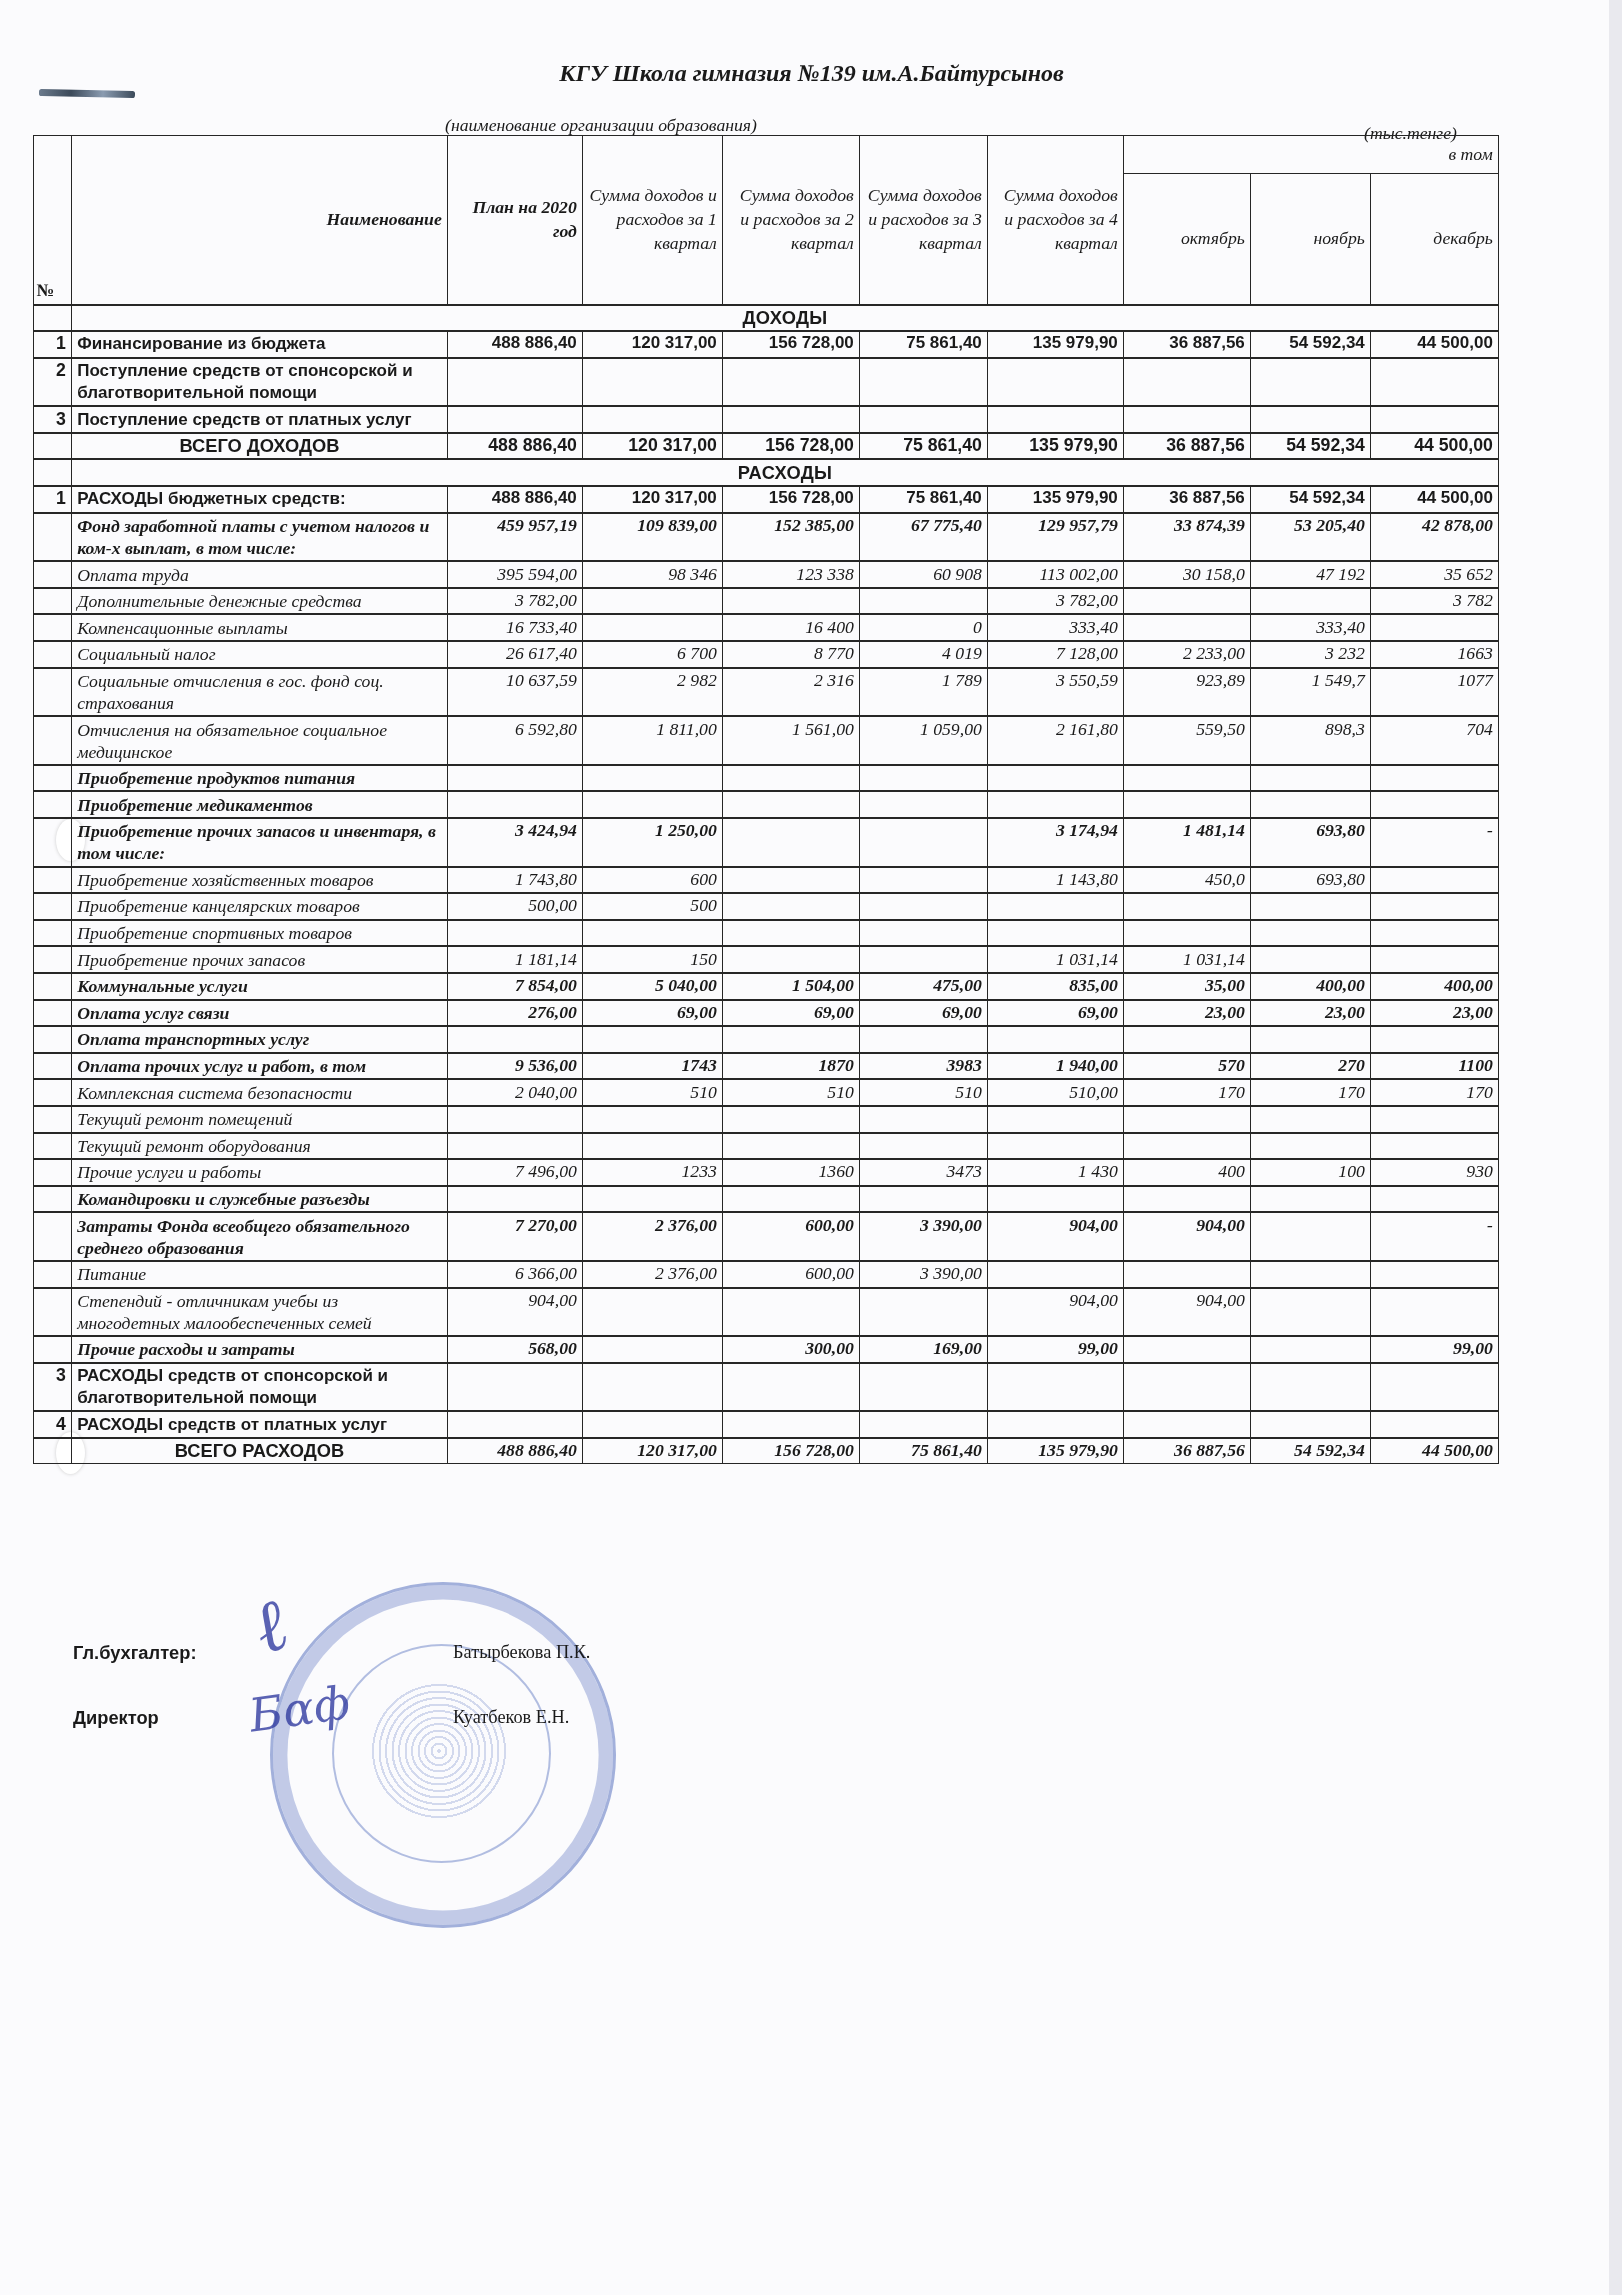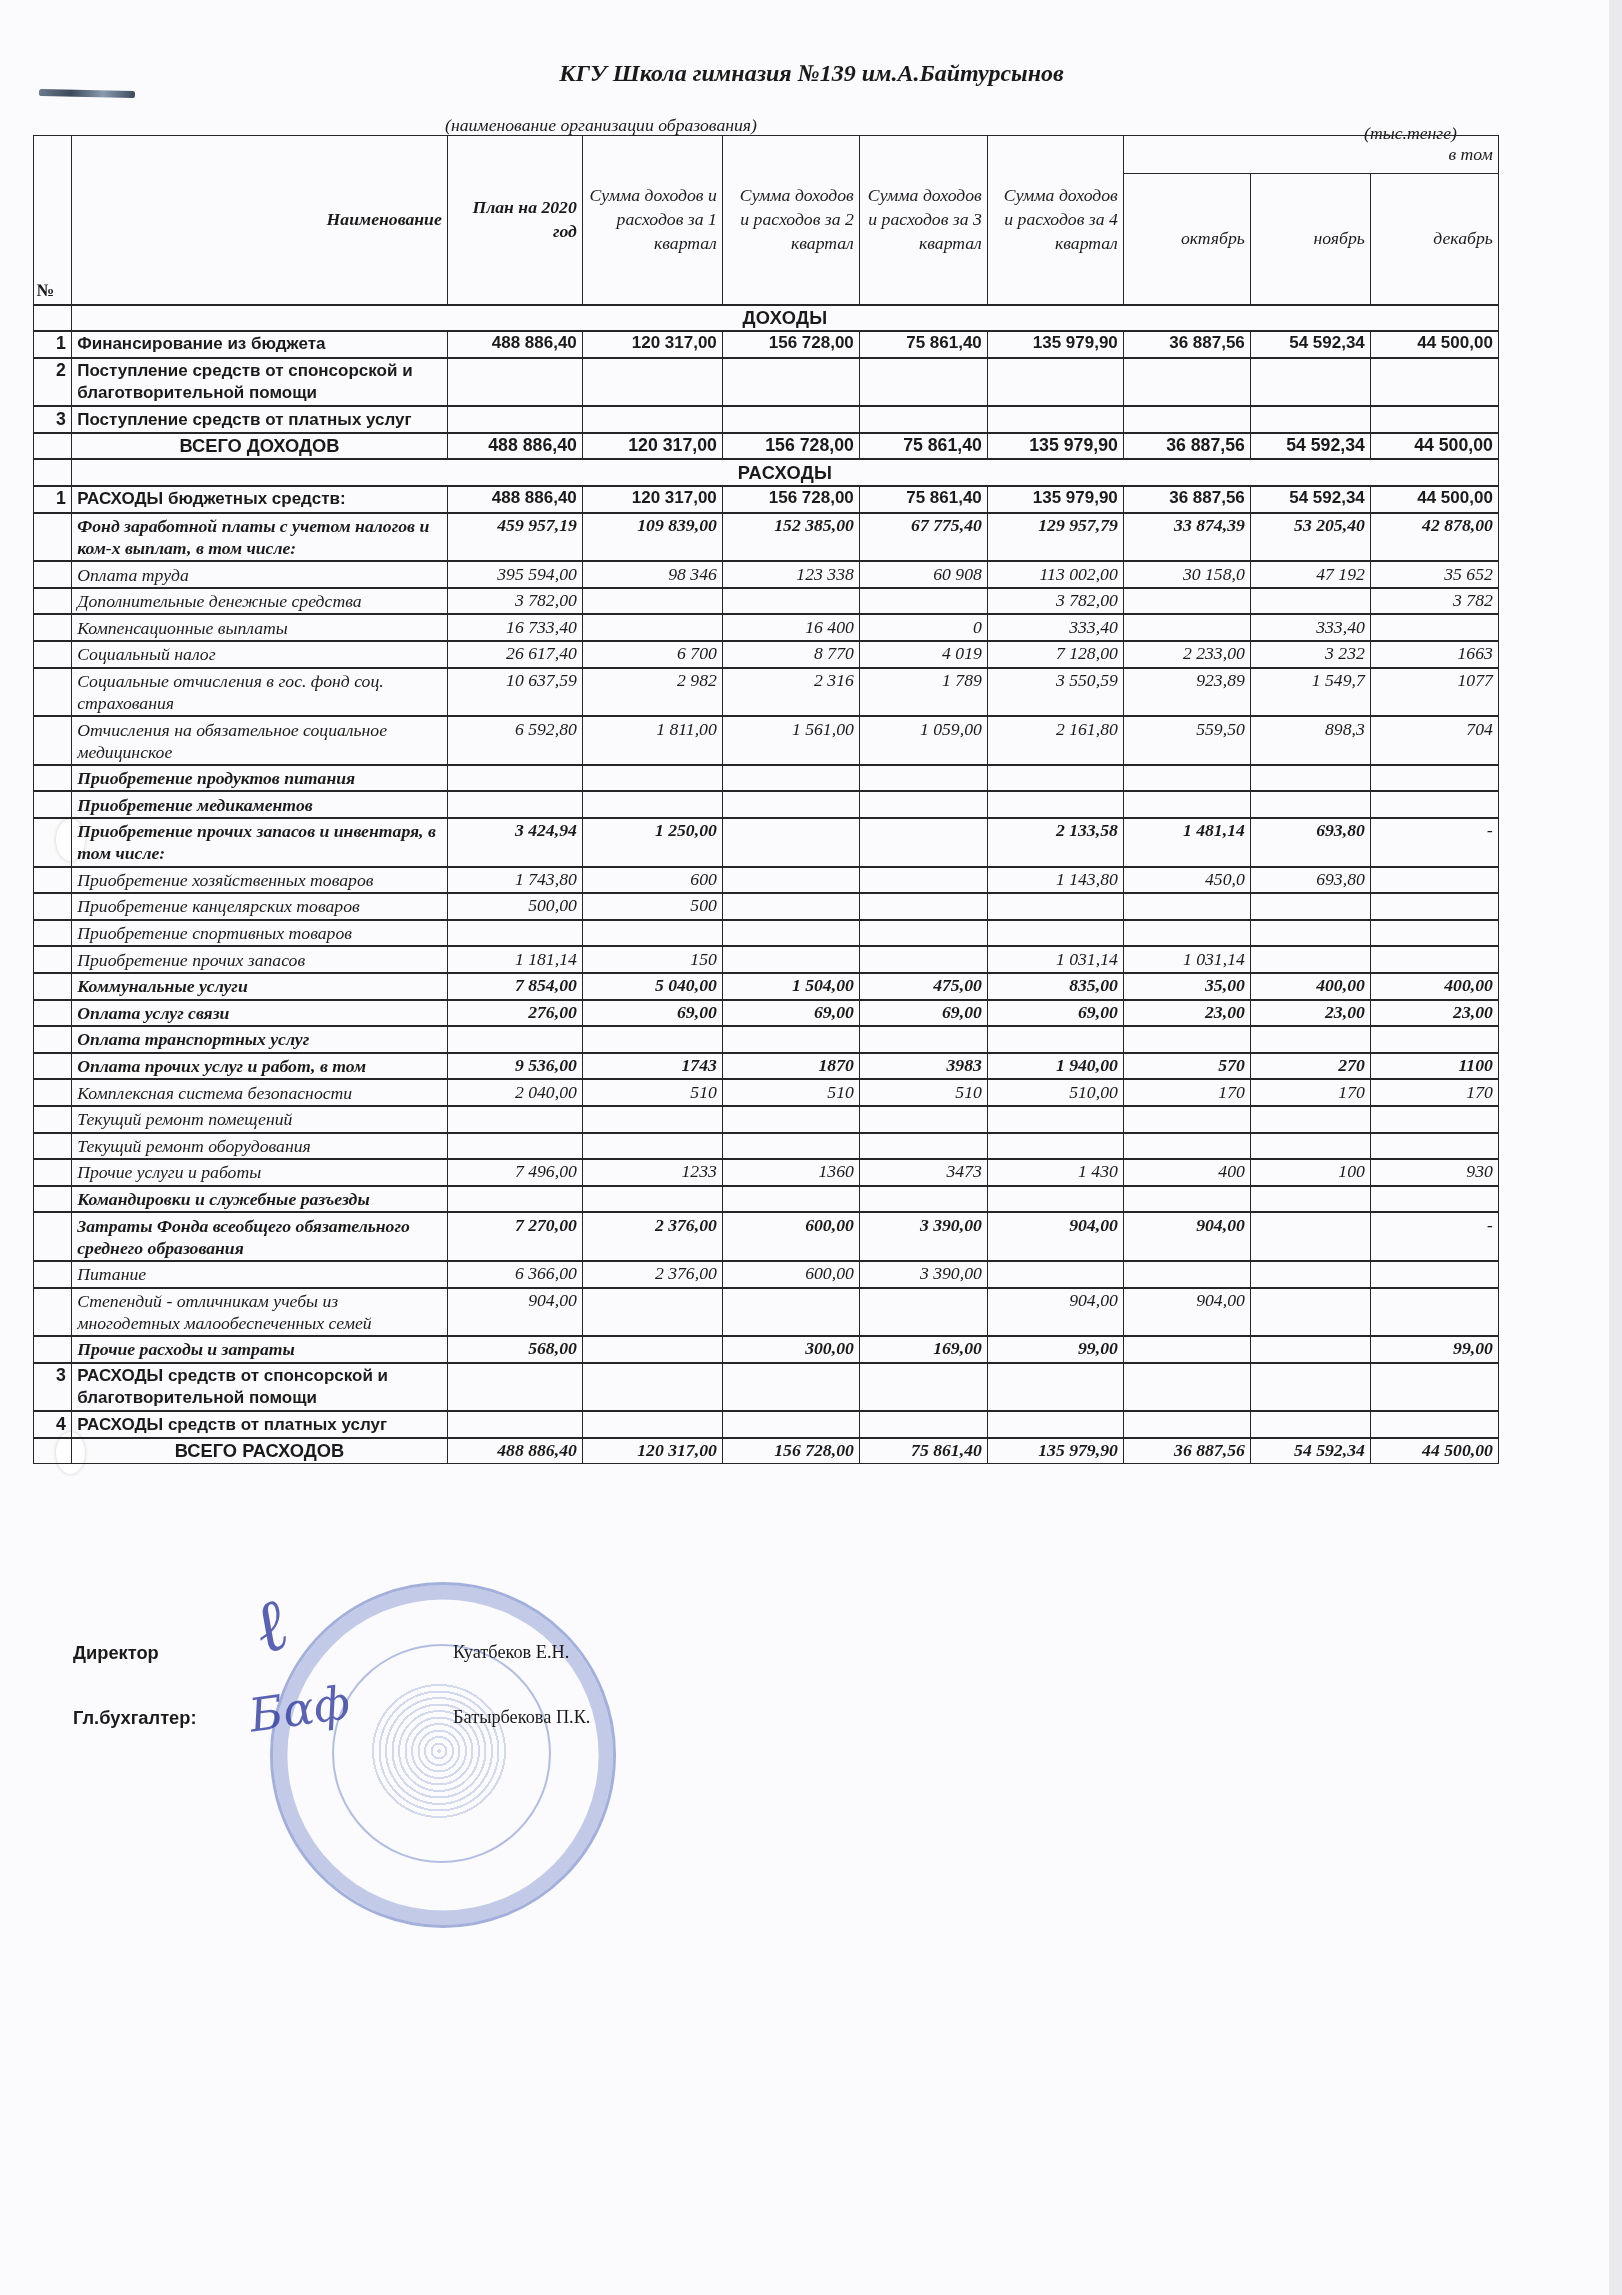--- a/index.html
+++ b/index.html
@@ -269,21 +269,21 @@
         <td class="val"></td>
         <td class="val"></td>
       </tr>
       <tr class="sub-bold thick">
         <td class="no"></td>
         <td class="name">Приобретение прочих запасов и инвентаря, в том числе:</td>
         <td class="val">3 424,94</td>
         <td class="val">1 250,00</td>
         <td class="val"></td>
         <td class="val"></td>
-        <td class="val">2 133,58</td>
+        <td class="val">3 174,94</td>
         <td class="val">1 481,14</td>
         <td class="val">693,80</td>
         <td class="val">-</td>
       </tr>
       <tr class="sub thick">
         <td class="no"></td>
         <td class="name">Приобретение хозяйственных товаров</td>
         <td class="val">1 743,80</td>
         <td class="val">600</td>
         <td class="val"></td>
@@ -526,21 +526,21 @@
 
 <div class="stamp">
   <div class="inner"></div>
   <div class="emblem"></div>
 </div>
 <div class="signature-mark sig1">ℓ</div>
 <div class="signature-mark sig2">Бαф</div>
 
 <div class="signatures">
   <div class="sig-row">
+    <span class="sig-role">Гл.бухгалтер:</span>
+    <span class="sig-name">Батырбекова П.К.</span>
+  </div>
+  <div class="sig-row">
     <span class="sig-role">Директор</span>
     <span class="sig-name">Куатбеков Е.Н.</span>
   </div>
-  <div class="sig-row">
-    <span class="sig-role">Гл.бухгалтер:</span>
-    <span class="sig-name">Батырбекова П.К.</span>
-  </div>
 </div>
 
 
 </body></html>

